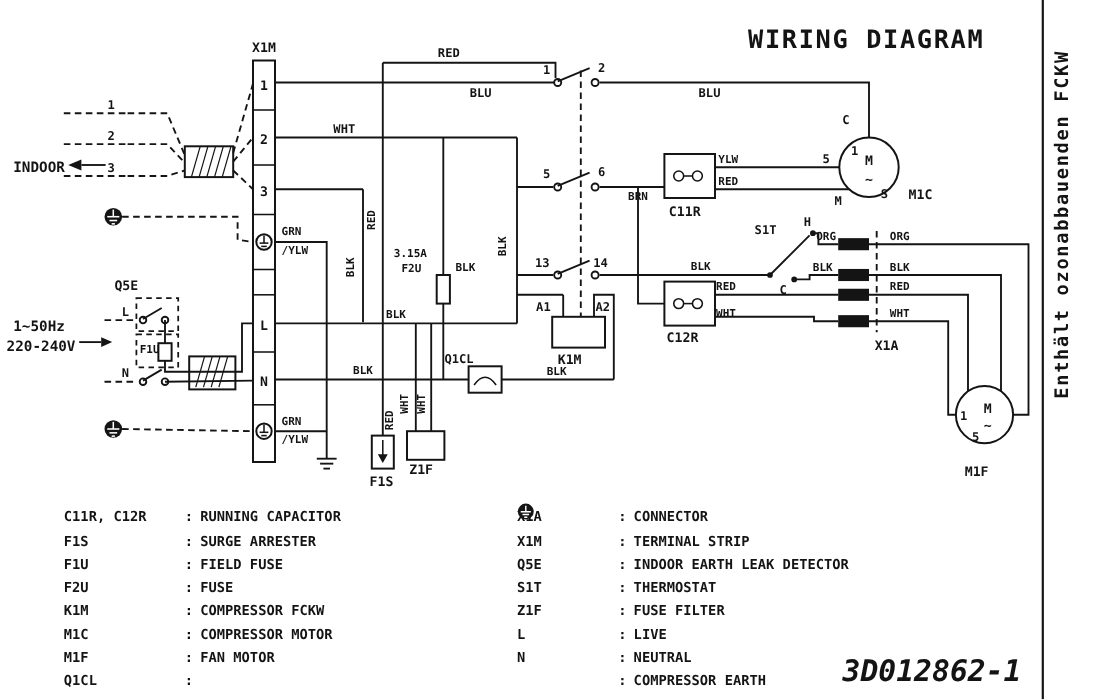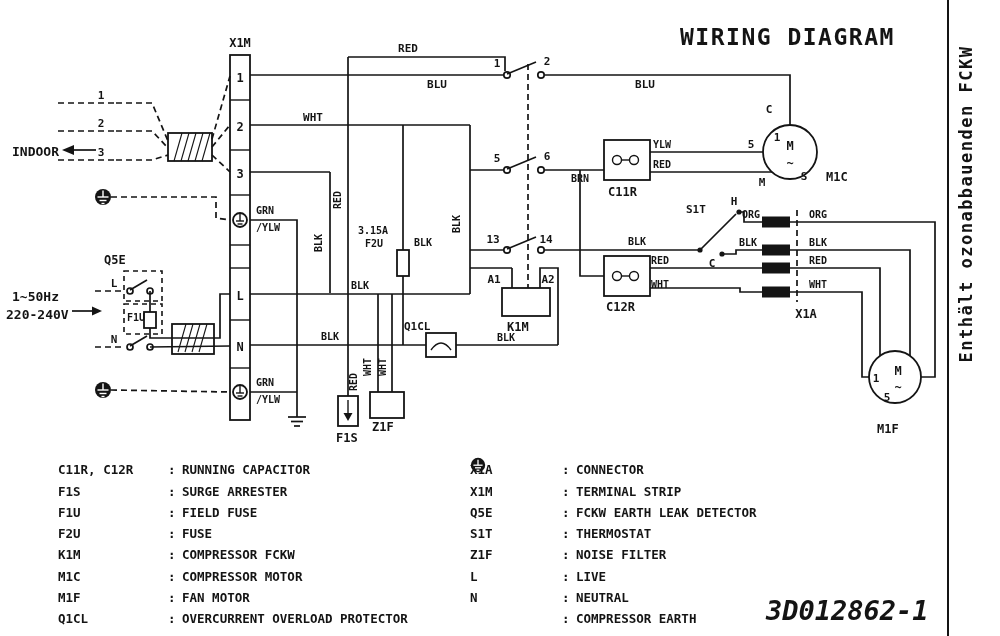--- a/index.html
+++ b/index.html
@@ -336,49 +336,48 @@
         <span class="lg-desc">COMPRESSOR MOTOR</span>
       </div>
   <div class="lg-row">
         <span class="lg-code">M1F</span>
         <span class="lg-colon">:</span>
         <span class="lg-desc">FAN MOTOR</span>
       </div>
   <div class="lg-row">
         <span class="lg-code">Q1CL</span>
         <span class="lg-colon">:</span>
-        <span class="lg-desc">OVERCURRENT OVERLOAD PROTECTOR</span>
       </div>
 </div>
 
 <div class="legend legend-right">
   <div class="lg-row">
         <span class="lg-code">X1A</span>
         <span class="lg-colon">:</span>
         <span class="lg-desc">CONNECTOR</span>
       </div>
   <div class="lg-row">
         <span class="lg-code">X1M</span>
         <span class="lg-colon">:</span>
         <span class="lg-desc">TERMINAL STRIP</span>
       </div>
   <div class="lg-row">
         <span class="lg-code">Q5E</span>
         <span class="lg-colon">:</span>
-        <span class="lg-desc">FCKW EARTH LEAK DETECTOR</span>
+        <span class="lg-desc">INDOOR EARTH LEAK DETECTOR</span>
       </div>
   <div class="lg-row">
         <span class="lg-code">S1T</span>
         <span class="lg-colon">:</span>
         <span class="lg-desc">THERMOSTAT</span>
       </div>
   <div class="lg-row">
         <span class="lg-code">Z1F</span>
         <span class="lg-colon">:</span>
-        <span class="lg-desc">NOISE FILTER</span>
+        <span class="lg-desc">FUSE FILTER</span>
       </div>
   <div class="lg-row">
         <span class="lg-code">L</span>
         <span class="lg-colon">:</span>
         <span class="lg-desc">LIVE</span>
       </div>
   <div class="lg-row">
         <span class="lg-code">N</span>
         <span class="lg-colon">:</span>
         <span class="lg-desc">NEUTRAL</span>

